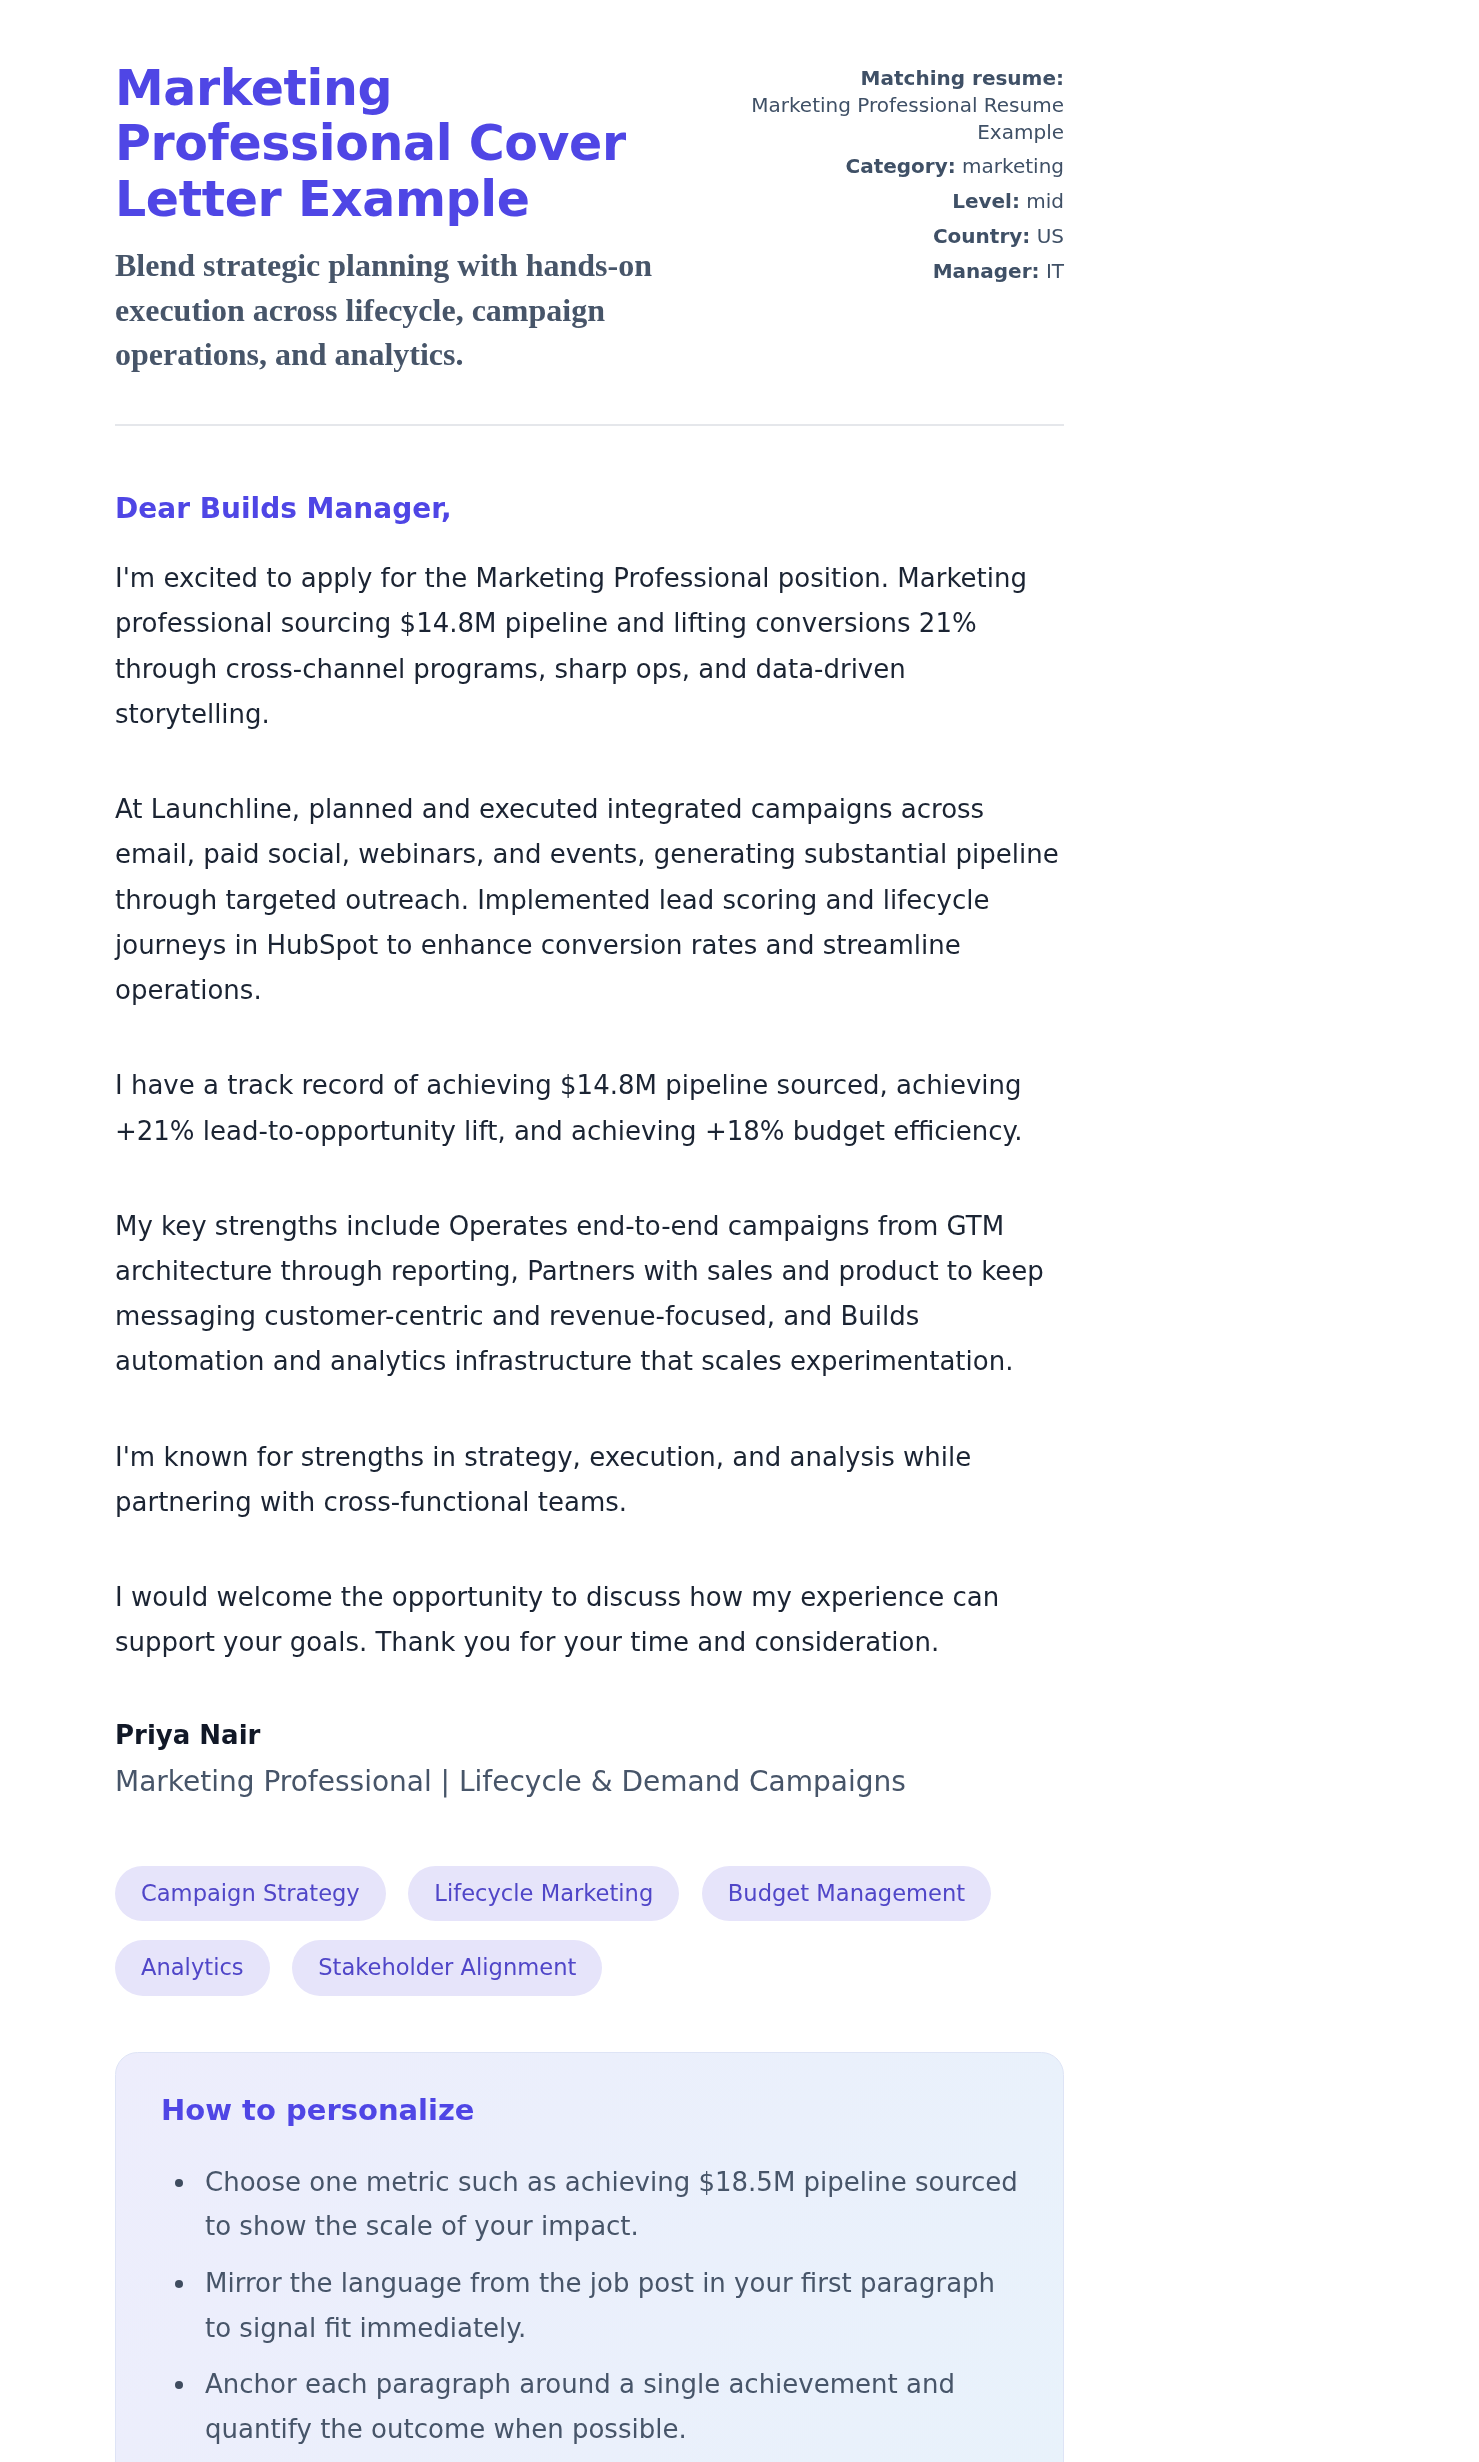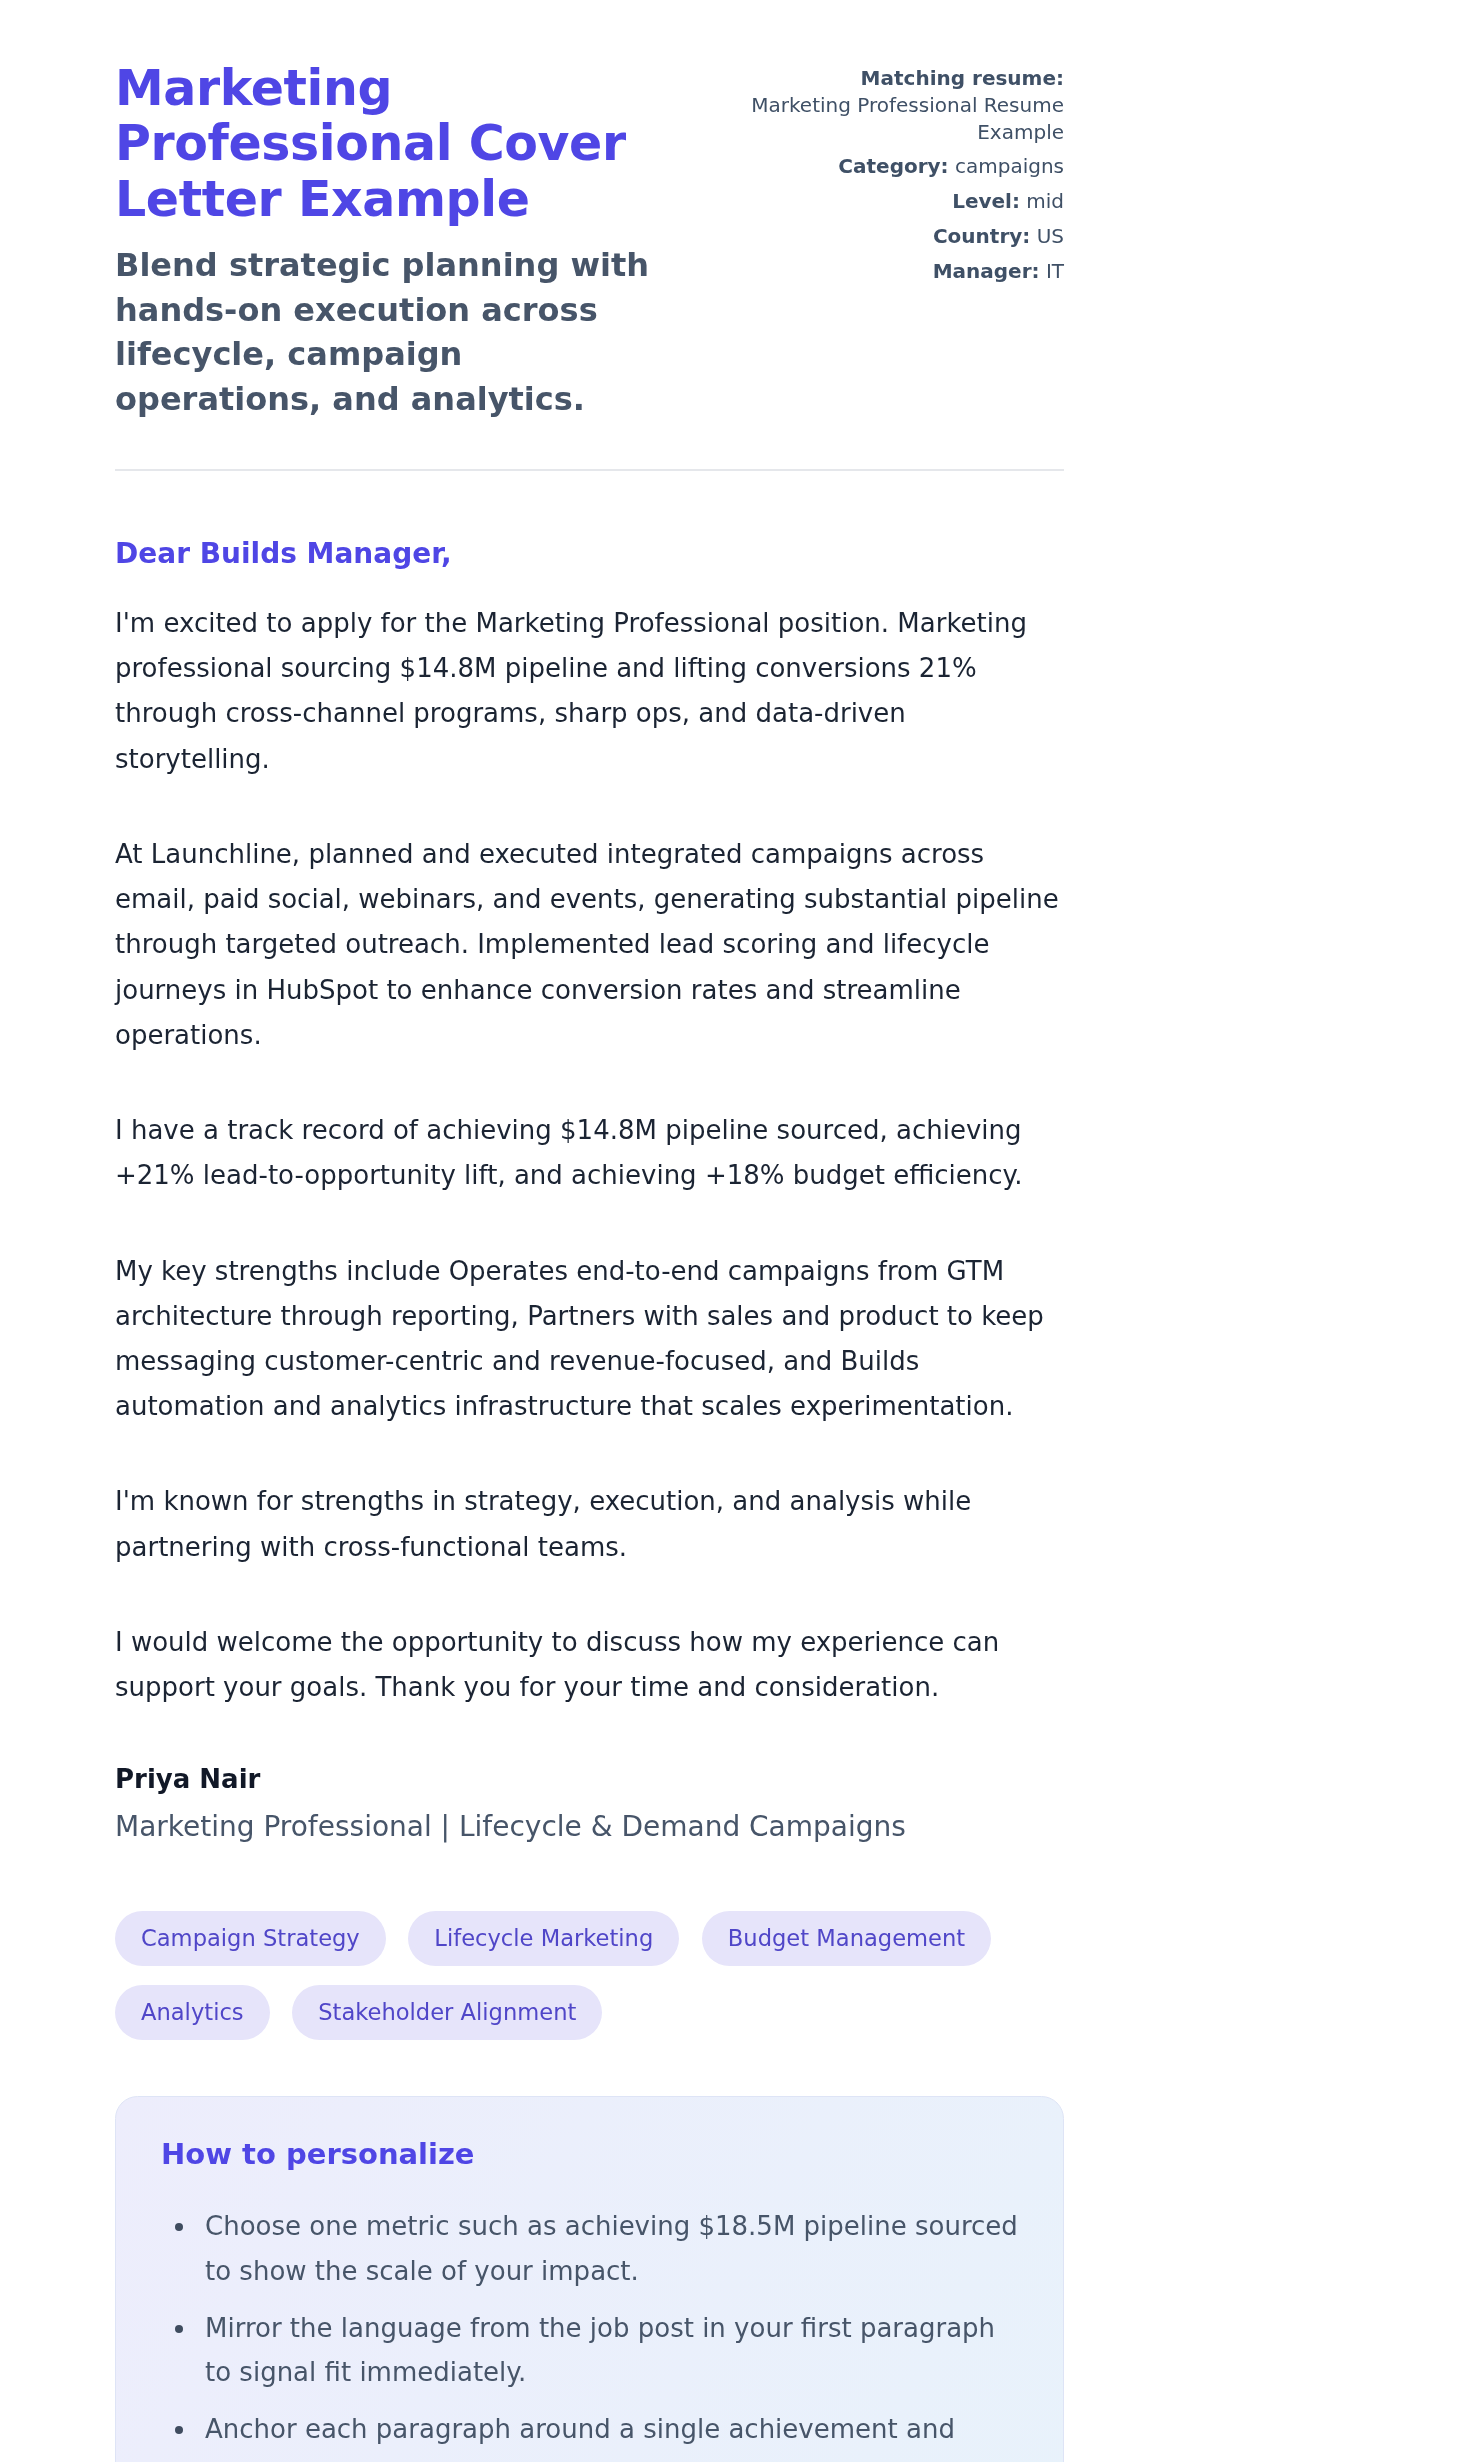--- a/index.html
+++ b/index.html
@@ -44,20 +44,21 @@
     color: var(--accent);
     max-width: 870px;
   }
   .page-subtitle {
     margin: 15.7px 0 0 0;
     font-size: 32px;
     line-height: 1.4;
     font-weight: 700;
     color: var(--muted-text);
     max-width: 879px;
+    font-family: Liberation Serif, serif;
   }
   .meta {
     flex: 0 0 365px;
     text-align: right;
     font-size: 20px;
     line-height: 1.35;
     color: var(--meta-text);
     padding-top: 3.5px;
   }
   .meta-item { margin-bottom: 7.8px; }
@@ -146,21 +147,21 @@
       <h1 class="page-title">Marketing Professional Cover Letter Example</h1>
       <p class="page-subtitle">Blend strategic planning with hands-on execution across lifecycle, campaign operations, and analytics.</p>
     </div>
     <aside class="meta">
       <div class="meta-item">
         <span class="meta-label block">Matching resume:</span>
         <span class="block">Marketing Professional Resume Example</span>
       </div>
       <div class="meta-item">
         <span class="meta-label">Category:</span>
-        <span>campaigns</span>
+        <span>marketing</span>
       </div>
       <div class="meta-item">
         <span class="meta-label">Level:</span>
         <span>mid</span>
       </div>
       <div class="meta-item">
         <span class="meta-label">Country:</span>
         <span>US</span>
       </div>
       <div class="meta-item">

